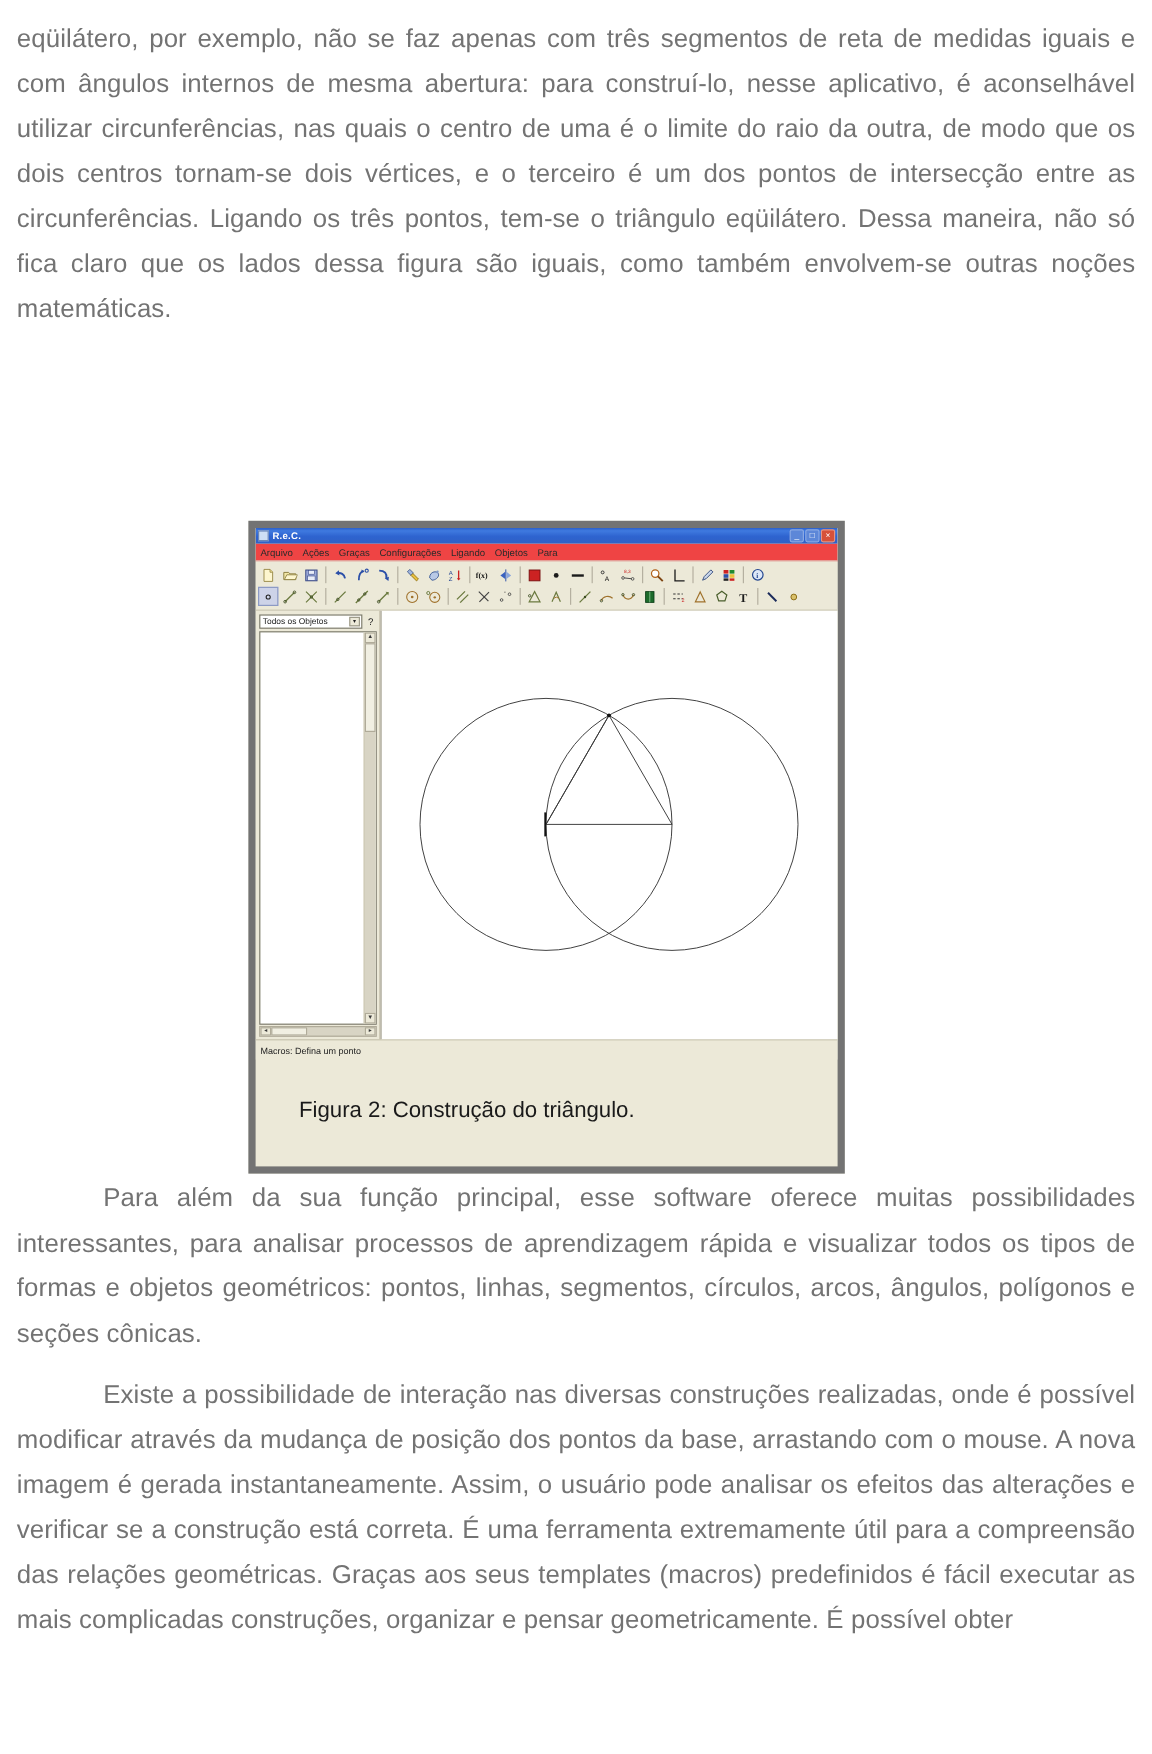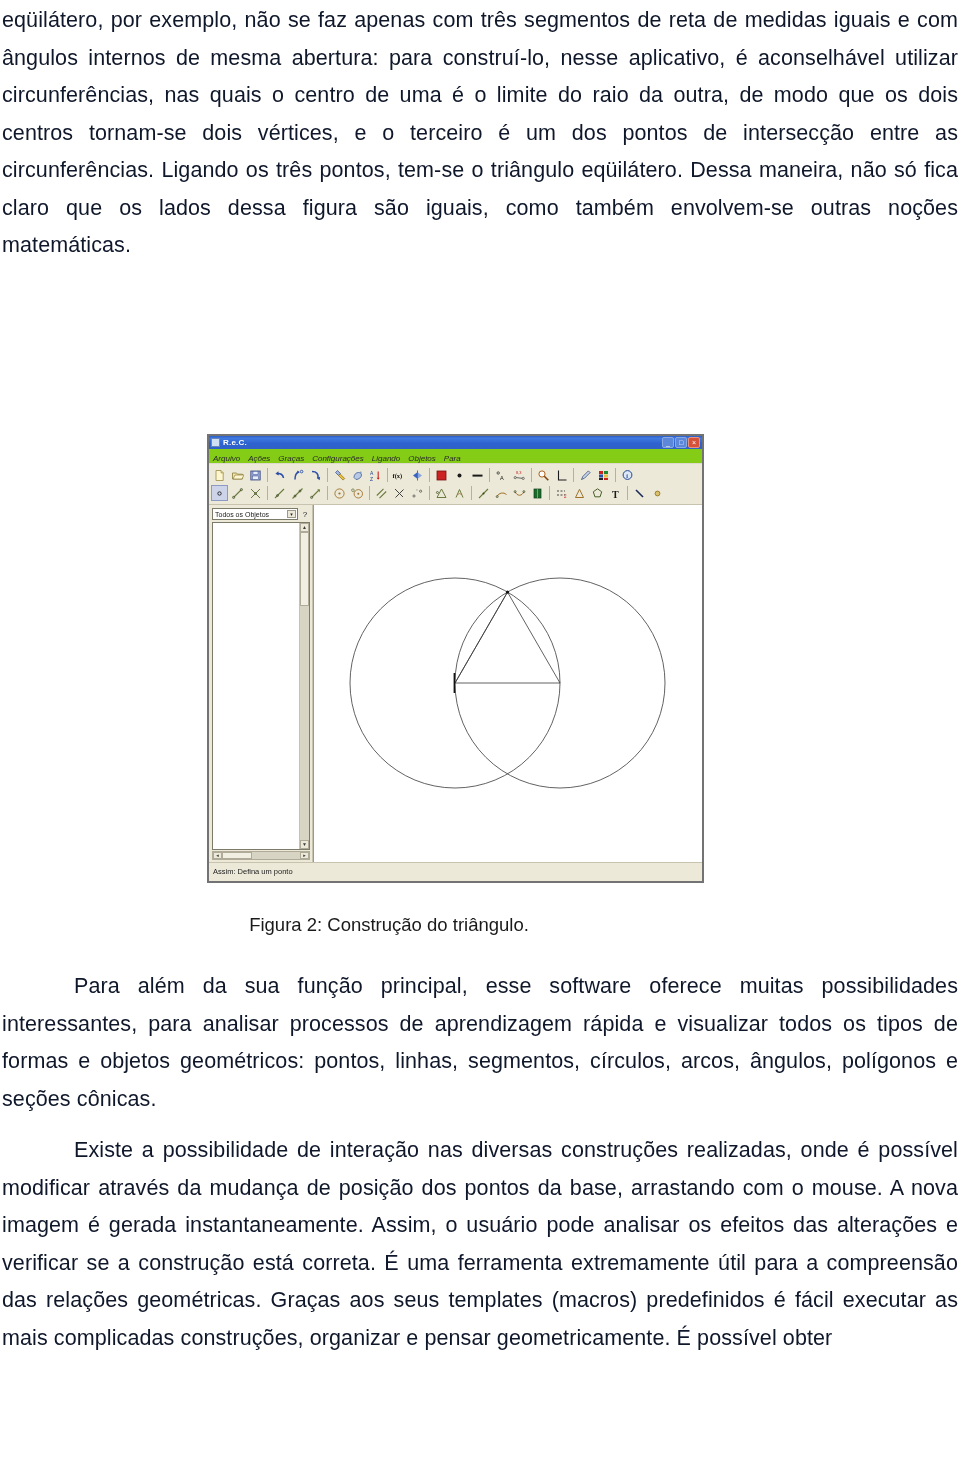--- a/index.html
+++ b/index.html
@@ -19,22 +19,22 @@
   
   .doc {
     position: absolute;
     left: 0; top: 0;
     width: 960px;
   }
   .para {
     font-size: 21.5px;
     line-height: 37.5px;
     text-align: justify;
-    color: #0f172a;
-    margin: 0;
+    color: #737373;
+    margin: 12px;
     letter-spacing: 0.1px;
   }
   .para.indent { text-indent: 72px; }
 
   .block-a { position: absolute; left: 2px; top: 2px;  width: 956px; }
   .block-b { position: absolute; left: 2px; top: 968px; width: 956px; }
   .block-c { position: absolute; left: 2px; top: 1132px; width: 956px; }
 
   .caption {
     position: absolute;
@@ -45,23 +45,23 @@
     color: #1a1a1a;
     margin-left: 28px;
   }
 
   
   .app-window {
     position: absolute;
     left: 207px;
     top: 434px;
     width: 497px;
-    height: 449px;
-    background: #ece9d8;
-    border: 2px solid #737373;
+    height: 544px;
+    background: #ece9d8;
+    border: 6px solid #737373;
     box-sizing: border-box;
     overflow: hidden;
     font-size: 7px;
   }
   .titlebar {
     height: 13px;
     background: linear-gradient(to bottom,#2b5fc9 0%, #3f7ae0 18%, #2e63cf 55%, #3061c6 100%);
     display: flex;
     align-items: center;
     padding: 0 2px;
@@ -93,27 +93,26 @@
     background: #5d87d8;
     border: 1px solid #8aa9e4;
     box-sizing: border-box;
     display: flex; align-items: center; justify-content: center;
     color: #fff; font-size: 7px; line-height: 1;
   }
   .win-btn.close { background: #d6513a; border-color: #e8937f; }
 
   .menubar {
     height: 14px;
-    background: #84cc16;
-    display: flex;
-    align-items: flex-end;
+    background: #ef4444;
+    display: flex;
+    align-items: center;
     padding-left: 4px;
     gap: 8px;
     border-bottom: 1px solid #dedace;
-    font-style: italic;
   }
   .menu-item {
     font-size: 8px;
     color: #2b2b2b;
     white-space: nowrap;
   }
 
   .toolbars {
     background: #ece9d8;
     padding: 2px 0 2px 2px;
@@ -619,21 +618,21 @@
           <circle id="c-right" cx="236" cy="178" r="105" fill="none" stroke="#3a3a3a" stroke-width="0.8"></circle>
           <path id="tri" d="M131 178 L236 178 L183.5 87.1 Z" fill="none" stroke="#3a3a3a" stroke-width="0.8"></path>
           <line id="apex-link" x1="183.5" y1="87.1" x2="131" y2="178" stroke="#3a3a3a" stroke-width="0.8"></line>
           <circle cx="183.5" cy="87.1" r="1.6" fill="#111"></circle>
           <rect x="129.6" y="168" width="1.6" height="20" fill="#111"></rect>
         </svg>
       </div>
     </div>
 
     <div class="statusbar">
-      <span class="status-text">Assim: Defina um ponto</span>
+      <span class="status-text">Macros: Defina um ponto</span>
     </div>
   </div>
 
   <div class="caption">Figura 2: Construção do triângulo.</div>
 
   <div class="block-b">
     <p class="para indent">Para além da sua função principal, esse software oferece muitas possibilidades interessantes, para analisar processos de aprendizagem rápida e visualizar todos os tipos de formas e objetos geométricos: pontos, linhas, segmentos, círculos, arcos, ângulos, polígonos e seções cônicas.</p>
   </div>
 
   <div class="block-c">

